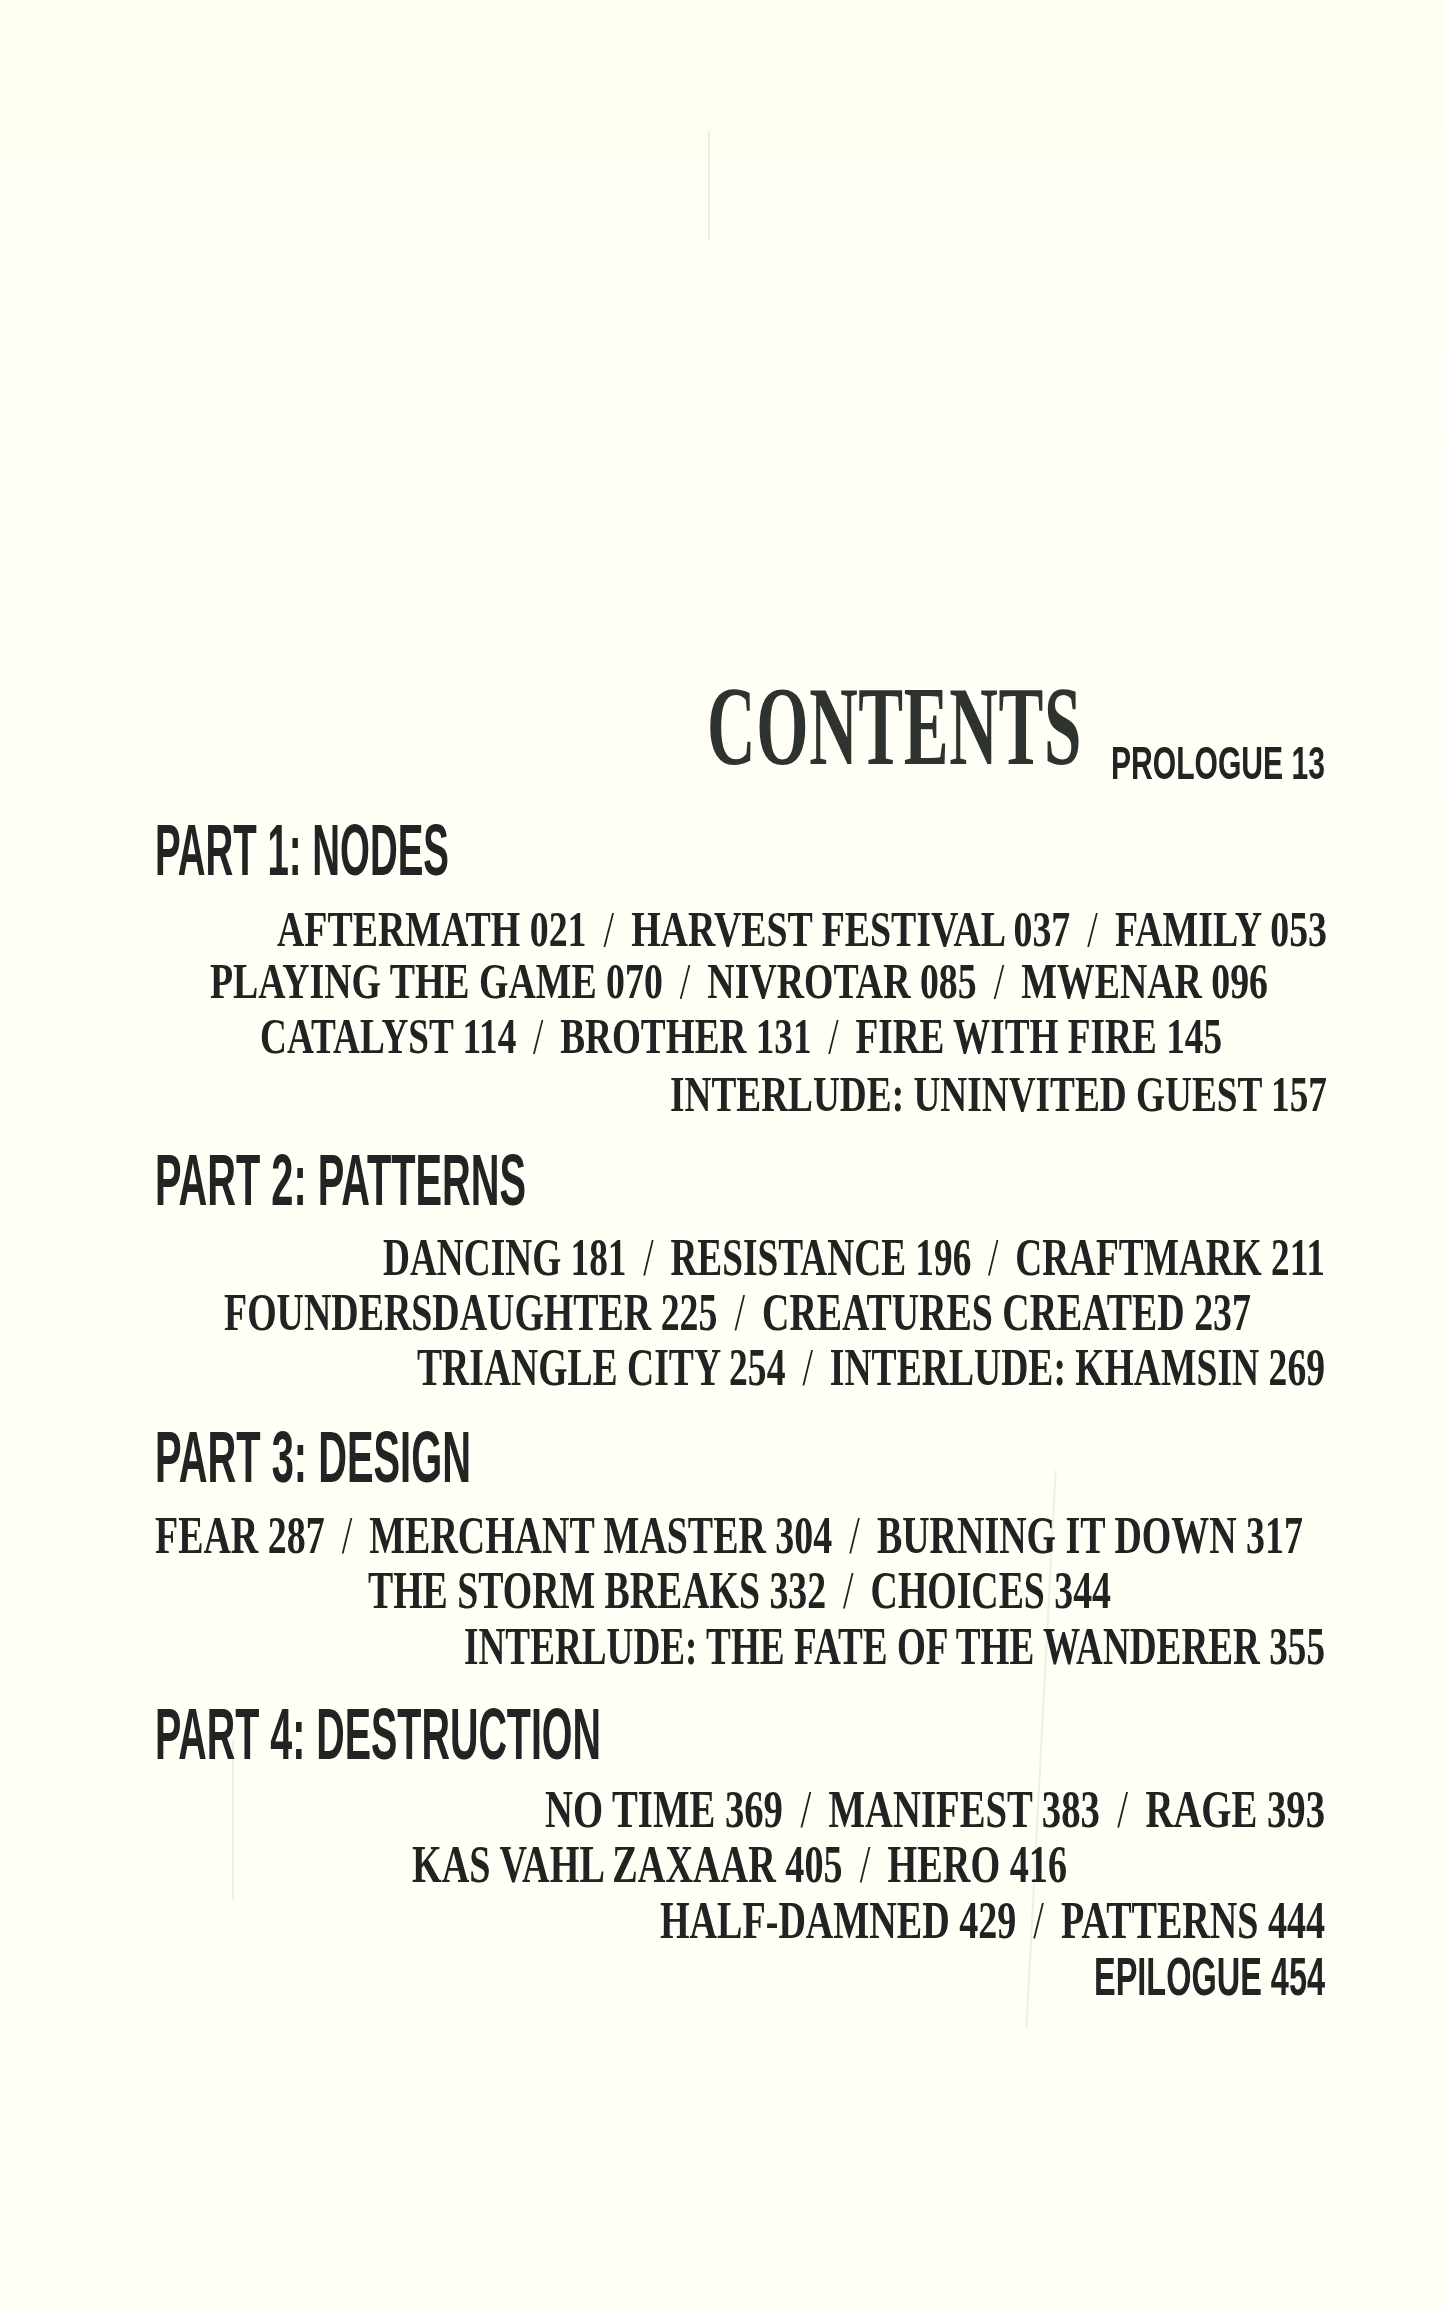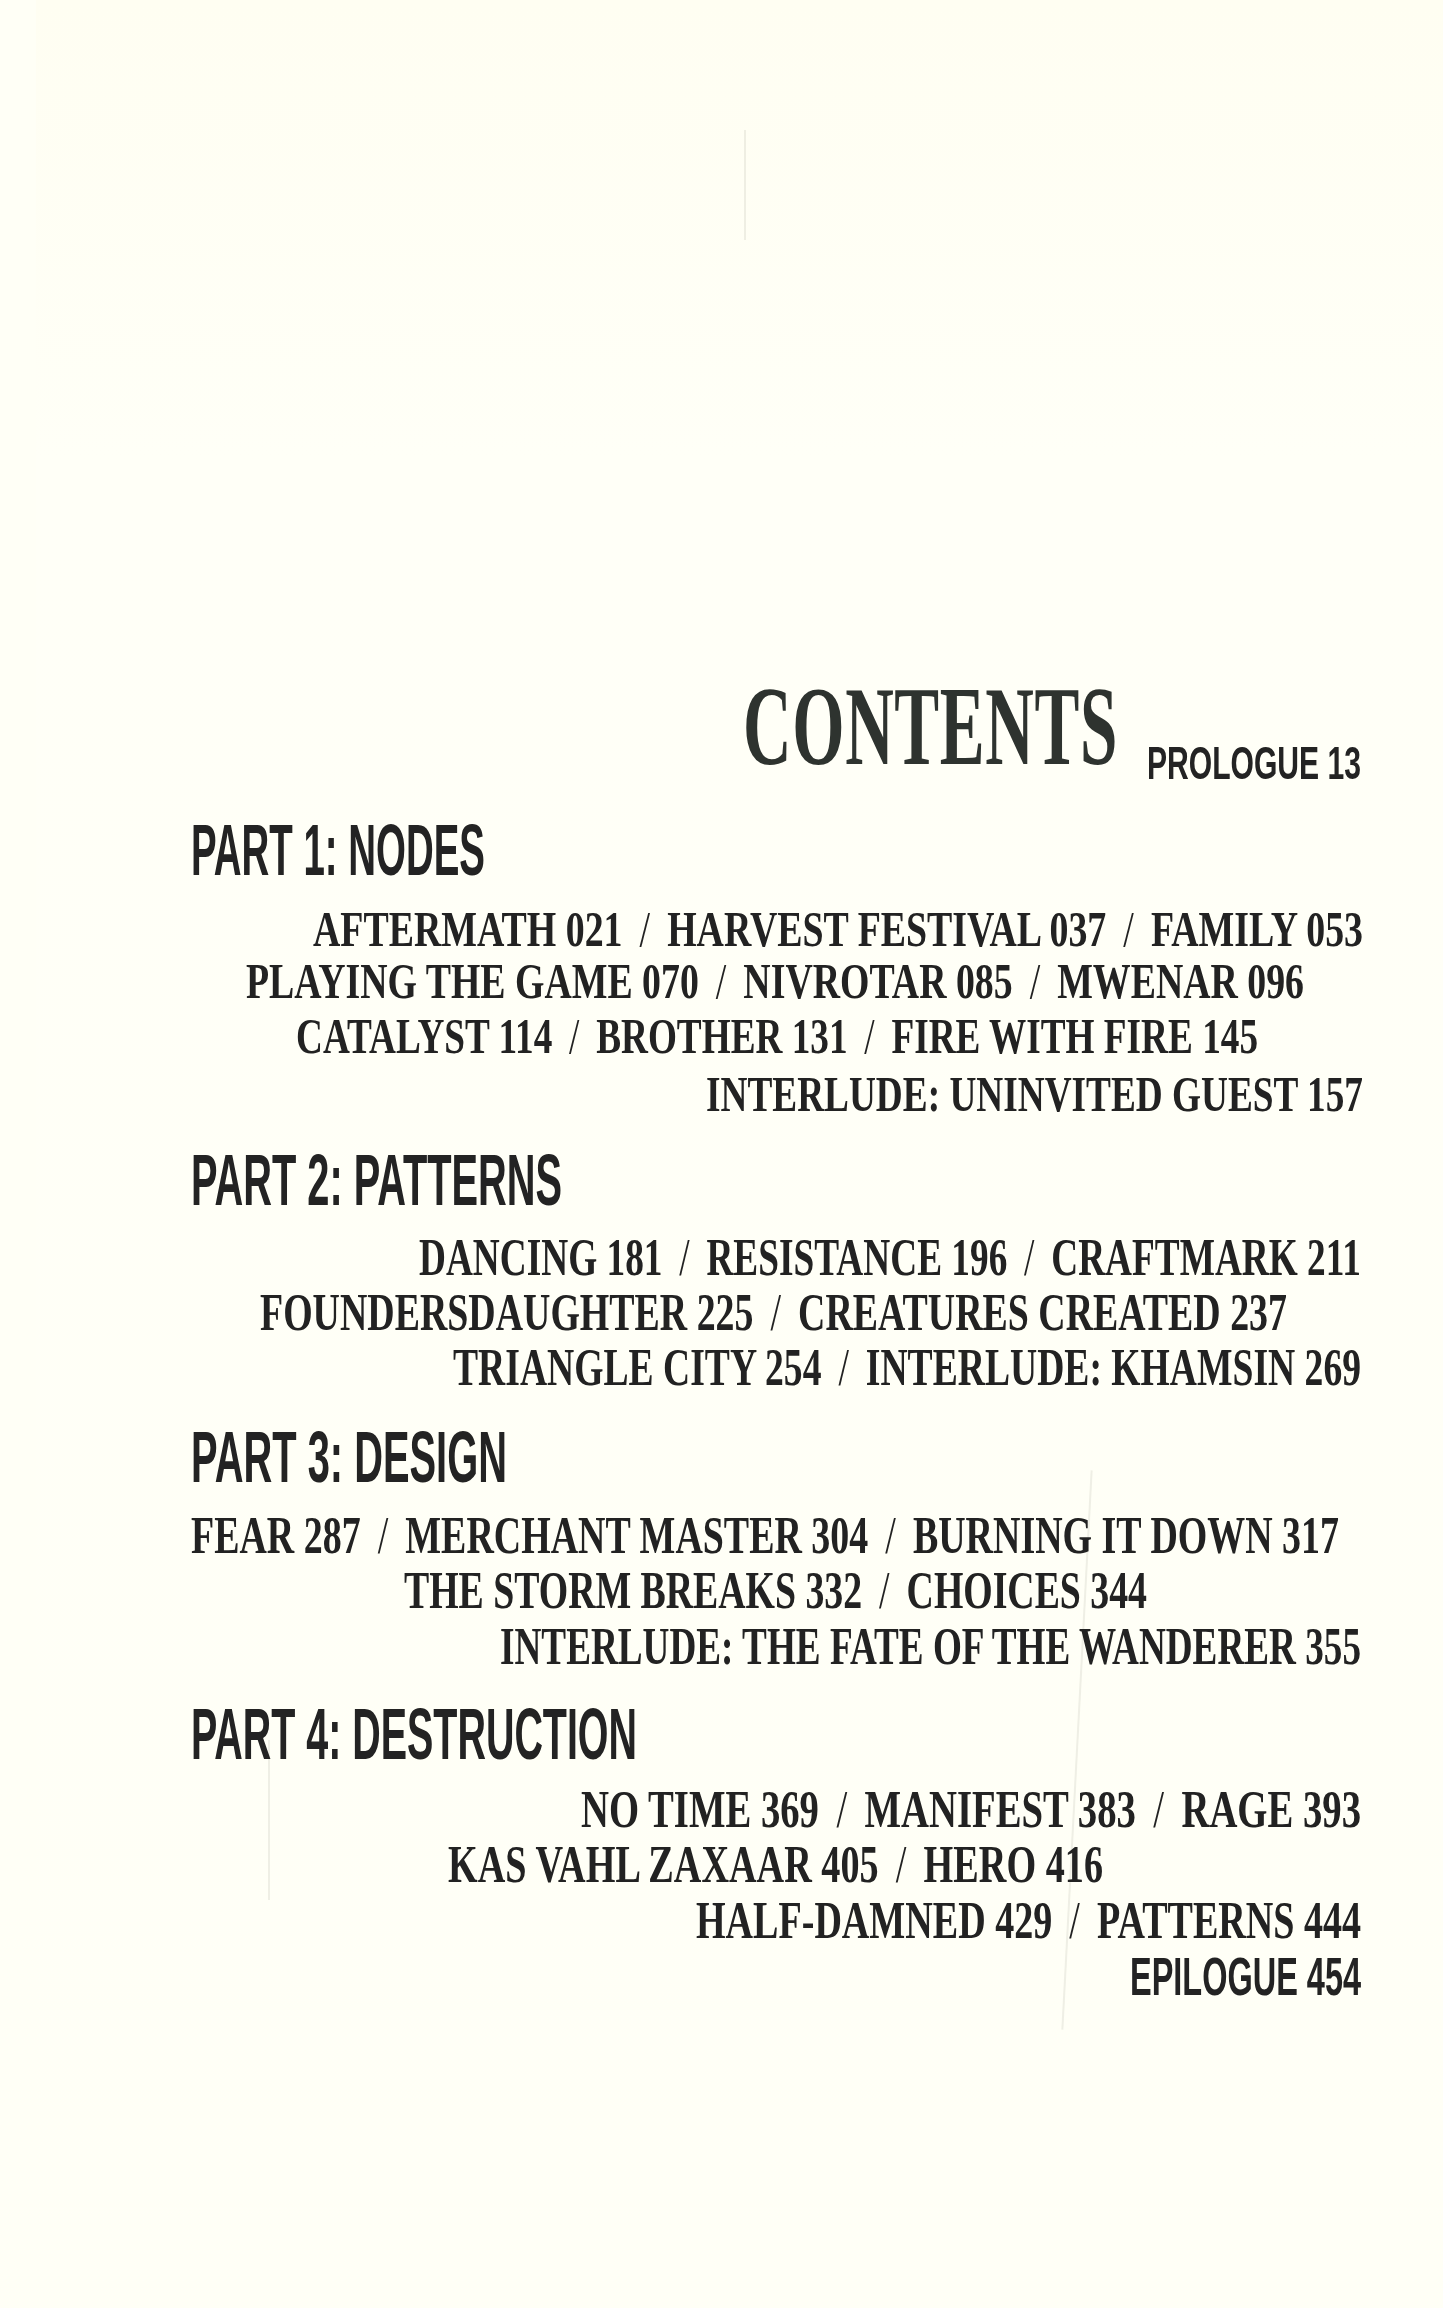--- a/index.html
+++ b/index.html
@@ -5,21 +5,20 @@
   html, body { margin: 0; padding: 0; }
   body {
     width: 1443px; height: 2308px;
     background: #fffff6;
     position: relative; overflow: hidden;
     color: #262626;
   }
   .page {
     position: absolute; inset: 0;
     background: linear-gradient(180deg, #fffef2 0%, #fffff7 20%, #fffff6 100%);
-    margin-left: 36px;
   }
   .crease {
     position: absolute; width: 2px; background: rgba(120,120,110,0.12);
   }
   .fit {
     position: absolute; white-space: nowrap;
     transform-origin: left top;
   }
   .title {
     font-family: "Liberation Serif", "DejaVu Serif", serif;

